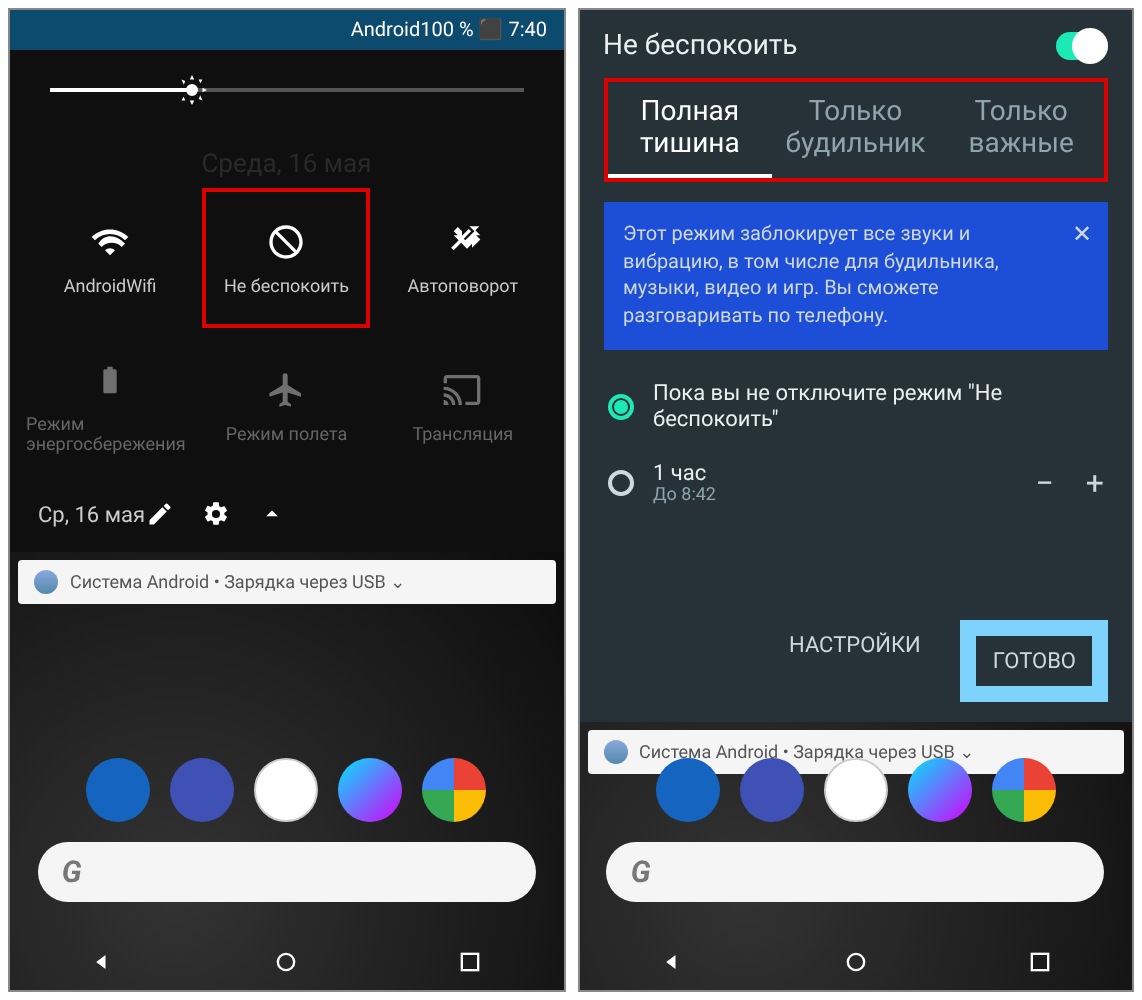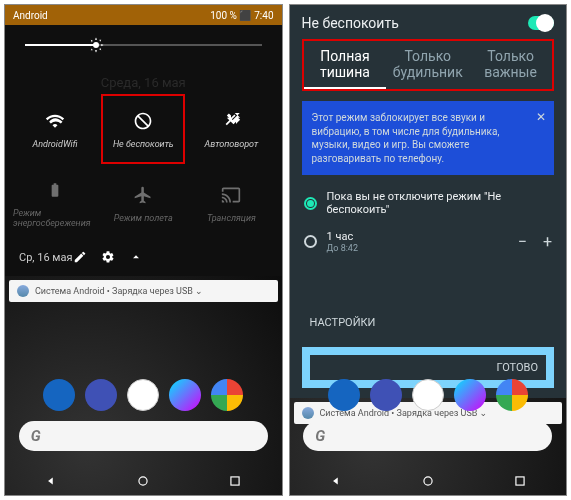--- a/index.html
+++ b/index.html
@@ -1,26 +1,26 @@
 <!DOCTYPE html>
 <html><head>
 <meta charset="utf-8">
 <style>
   * { box-sizing: border-box; margin: 0; padding: 0; font-family: Roboto, Arial, sans-serif; }
   body { background: #fff; width: 571px; height: 500px; display: flex; gap: 6px; padding: 4px; }
   .phone { flex: 1; border: 1px solid #888; background: #000; position: relative; overflow: hidden; display: flex; flex-direction: column; }
   .phone-bg { position: absolute; inset: 0; background: radial-gradient(circle at 30% 90%, #333 0%, #000 70%); }
-  .status-bar { position: relative; z-index: 2; height: 20px; background: #a16207; color: #fff; font-size: 10px; display: flex; justify-content: space-between; align-items: center; padding: 0 8px; }
+  .status-bar { position: relative; z-index: 2; height: 20px; background: #0c4a6e; color: #fff; font-size: 10px; display: flex; justify-content: flex-end; align-items: center; padding: 0 8px; }
   .qs-panel { position: relative; z-index: 2; background: #0f0f0f; color: #fff; padding: 8px; }
   .brightness { display: flex; align-items: center; height: 24px; padding: 0 12px; }
   .br-track { flex: 1; height: 2px; background: #555; position: relative; }
   .br-fill { position: absolute; left: 0; top: 0; bottom: 0; width: 30%; background: #fff; }
   .br-thumb { position: absolute; left: 30%; top: 50%; transform: translate(-50%,-50%); }
   .date-faint { text-align: center; font-size: 13px; color: #2a2a2a; margin-top: 18px; }
-  .tile-grid { display: grid; grid-template-columns: repeat(3,1fr); gap: 4px; margin-top: 4px; font-style: italic; }
+  .tile-grid { display: grid; grid-template-columns: repeat(3,1fr); gap: 4px; margin-top: 4px; }
   .tile { display: flex; flex-direction: column; align-items: center; justify-content: center; height: 70px; font-size: 9px; color: #ccc; cursor: pointer; }
   .tile .ic { height: 24px; display: flex; align-items: center; }
   .tile-label { margin-top: 6px; }
   .tile.dim .ic svg { opacity: 0.4; }
   .tile.dim .tile-label { color: #666; }
   .highlight-red { border: 2px solid #d00; }
   .qs-footer { display: flex; align-items: center; justify-content: flex-start; font-size: 11px; color: #ccc; padding: 8px 6px 4px; }
   .qs-footer-right { display: flex; gap: 14px; align-items: center; }
   .notif { position: relative; z-index: 2; margin: 4px 4px 0; background: #f5f5f5; border-radius: 2px; font-size: 9px; color: #555; padding: 5px 8px; display: flex; align-items: center; gap: 6px; }
   .notif .dot { width: 12px; height: 12px; border-radius: 50%; background: linear-gradient(#8ad,#58a); }
@@ -38,21 +38,21 @@
   .tab { flex: 1; text-align: center; font-size: 14px; padding: 7px 2px; color: #90a4ae; cursor: pointer; line-height: 1.15; }
   .tab.active { color: #fff; border-bottom: 2px solid #fff; }
   .info-box { background: #1d4ed8; font-size: 10px; line-height: 1.35; padding: 10px 28px 10px 10px; color: #cfd8dc; position: relative; margin-bottom: 8px; }
   .info-close { position: absolute; right: 8px; top: 8px; font-size: 12px; color: #cfd8dc; cursor: pointer; }
   .radio-row { display: flex; align-items: center; gap: 10px; font-size: 11px; padding: 7px 2px; }
   .radio { width: 13px; height: 13px; border-radius: 50%; border: 2px solid #cfd8dc; flex-shrink: 0; display: flex; align-items: center; justify-content: center; }
   .radio.checked { border-color: #1de9b6; }
   .radio.checked::after { content: ""; width: 7px; height: 7px; border-radius: 50%; background: #1de9b6; }
   .radio-sub { font-size: 9px; color: #90a4ae; }
   .pm { display: flex; gap: 16px; font-size: 16px; color: #cfd8dc; }
-  .dnd-actions { display: flex; justify-content: flex-end; gap: 12px; font-size: 11px; margin-top: 50px; flex-direction: column; }
+  .dnd-actions { display: flex; justify-content: flex-end; gap: 12px; font-size: 11px; margin-top: 50px; }
   .btn { color: #cfd8dc; padding: 6px 8px; cursor: pointer; }
   .btn.hl { border: 8px solid #7dd3fc; text-align: right; }
   svg { display: block; }
 </style>
 </head>
 <body>
 
 <div class="phone">
   <div class="phone-bg"></div>
 

